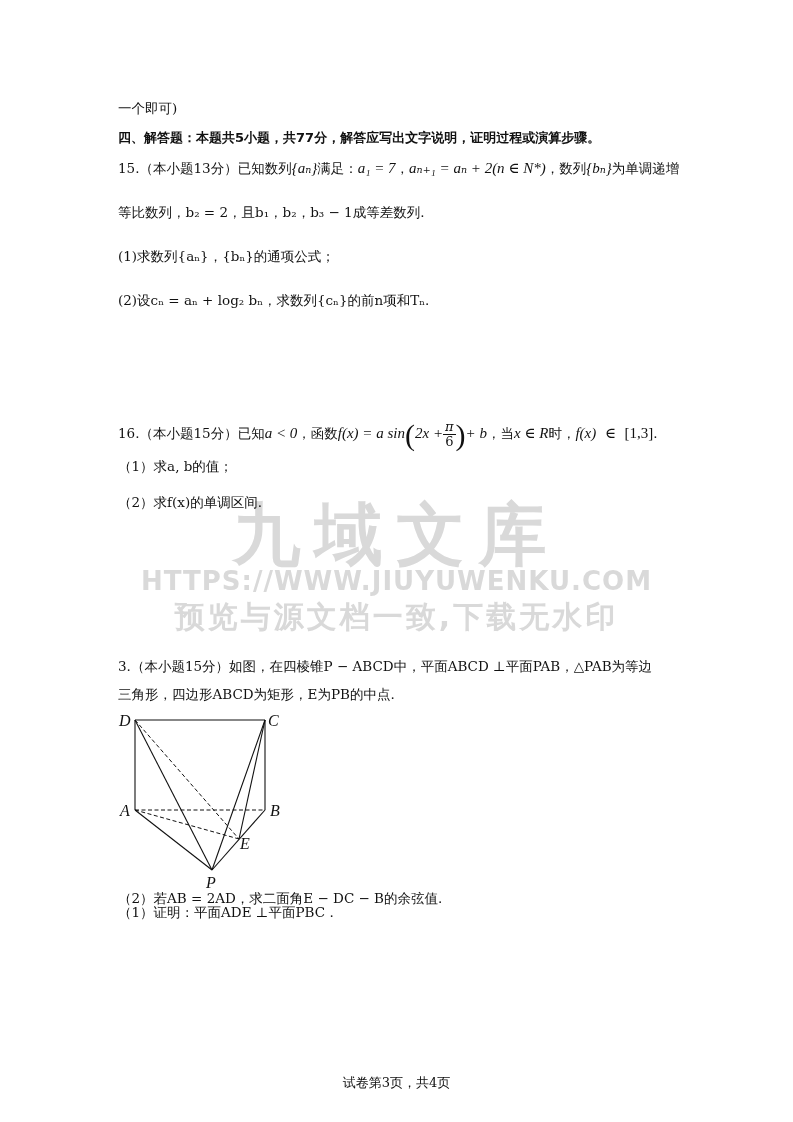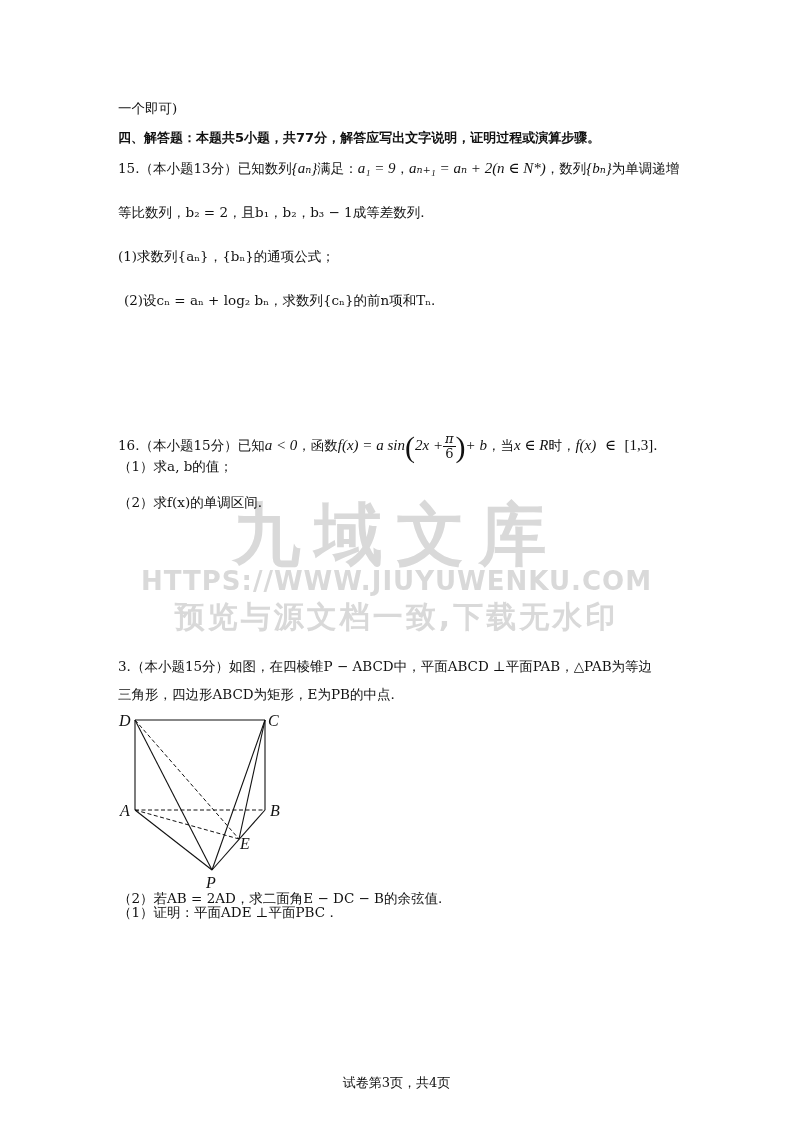--- a/index.html
+++ b/index.html
@@ -26,27 +26,27 @@
 
 <div class="watermark wm1">九域文库</div>
 <div class="watermark wm2">HTTPS://WWW.JIUYUWENKU.COM</div>
 <div class="watermark wm3">预览与源文档一致,下载无水印</div>
 
 <div class="line" style="top:98px;">一个即可)</div>
 
 <div class="line bold" style="top:128px;">四、解答题：本题共5小题，共77分，解答应写出文字说明，证明过程或演算步骤。</div>
 
 <div class="line" style="top:158px;">
-  <span>15.</span><span>（本小题13分）</span><span>已知数列</span><span class="m">{aₙ}</span><span>满足：</span><span class="m">a₁ = 9</span><span>，</span><span class="m">aₙ₊₁ = aₙ + 2(n ∈ N*)</span><span>，数列</span><span class="m">{bₙ}</span><span>为单调递增</span>
+  <span>15.</span><span>（本小题13分）</span><span>已知数列</span><span class="m">{aₙ}</span><span>满足：</span><span class="m">a₁ = 7</span><span>，</span><span class="m">aₙ₊₁ = aₙ + 2(n ∈ N*)</span><span>，数列</span><span class="m">{bₙ}</span><span>为单调递增</span>
 </div>
 <div class="line" style="top:202px;">等比数列，b₂ = 2，且b₁，b₂，b₃ − 1成等差数列.</div>
 <div class="line" style="top:246px;">(1)求数列{aₙ}，{bₙ}的通项公式；</div>
-<div class="line" style="top:290px;margin-left:6px;">(2)设cₙ = aₙ + log₂ bₙ，求数列{cₙ}的前n项和Tₙ.</div>
+<div class="line" style="top:290px;">(2)设cₙ = aₙ + log₂ bₙ，求数列{cₙ}的前n项和Tₙ.</div>
 
-<div class="line" style="top:420px;margin-top:12px;">
+<div class="line" style="top:420px;">
   <span>16.</span><span>（本小题15分）</span><span>已知</span><span class="m">a &lt; 0</span><span>，函数</span><span class="m">f(x) = a sin</span><span class="big-paren">(</span><span class="m">2x +</span><span class="frac">
       <span class="num">π</span>
       <span>6</span>
     </span><span class="big-paren">)</span><span class="m">+ b</span><span>，当</span><span class="m">x ∈ R</span><span>时，</span><span class="m">f(x)</span>&nbsp;&nbsp;<span class="r">∈</span>&nbsp;&nbsp;<span class="r">[1,3]</span><span>.</span>
 </div>
 <div class="line" style="top:456px;text-align:center;">（1）求a, b的值；</div>
 <div class="line" style="top:492px;">（2）求f(x)的单调区间.</div>
 
 <div class="line" style="top:656px;">
   <span>3.</span><span>（本小题15分）</span><span>如图，在四棱锥P − ABCD中，平面ABCD ⊥平面PAB，△PAB为等边</span>

